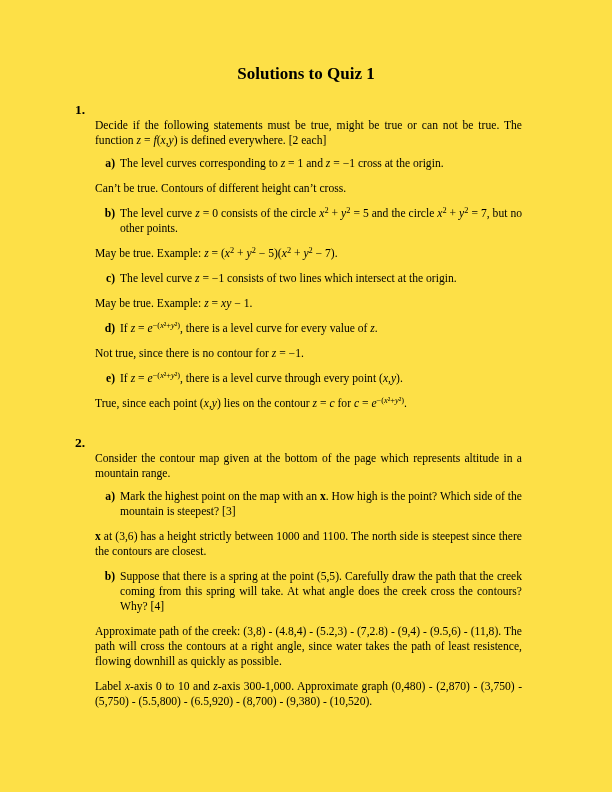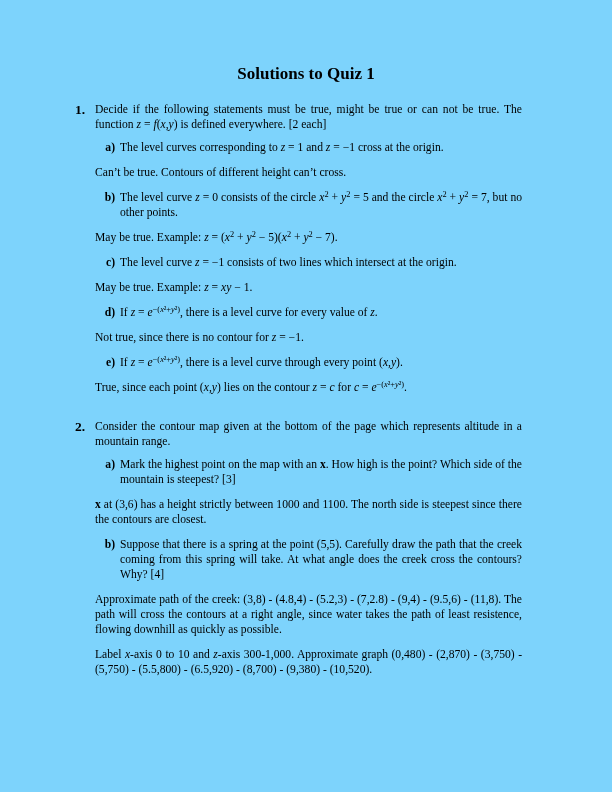--- a/index.html
+++ b/index.html
@@ -5,21 +5,21 @@
   html, body {
     margin: 0;
     padding: 0;
     background: #ffffff;
   }
   .page {
     position: relative;
     width: 612px;
     height: 792px;
     box-sizing: border-box;
-    background: #7dd3fc;
+    background: #fde047;
     color: #000000;
     font-family: "Liberation Serif", "DejaVu Serif", serif;
     font-size: 11.6px;
     line-height: 15px;
     padding: 64px 90px 0 75px;
     overflow: hidden;
   }
   h1.doc-title {
     font-size: 17px;
     font-weight: bold;
@@ -42,21 +42,21 @@
     line-height: 15px;
   }
   .qbody {
     flex: 1;
     text-align: justify;
   }
   .qbody p {
     margin: 10px 0 0 0;
   }
   .qbody p.intro {
-    margin-top: 0;
+    margin-top: 16px;
   }
   .qbody p.intro + p.part {
     margin-top: 8px;
   }
   .part {
     padding-left: 25px;
     text-indent: -25px;
   }
   .plabel {
     display: inline-block;

